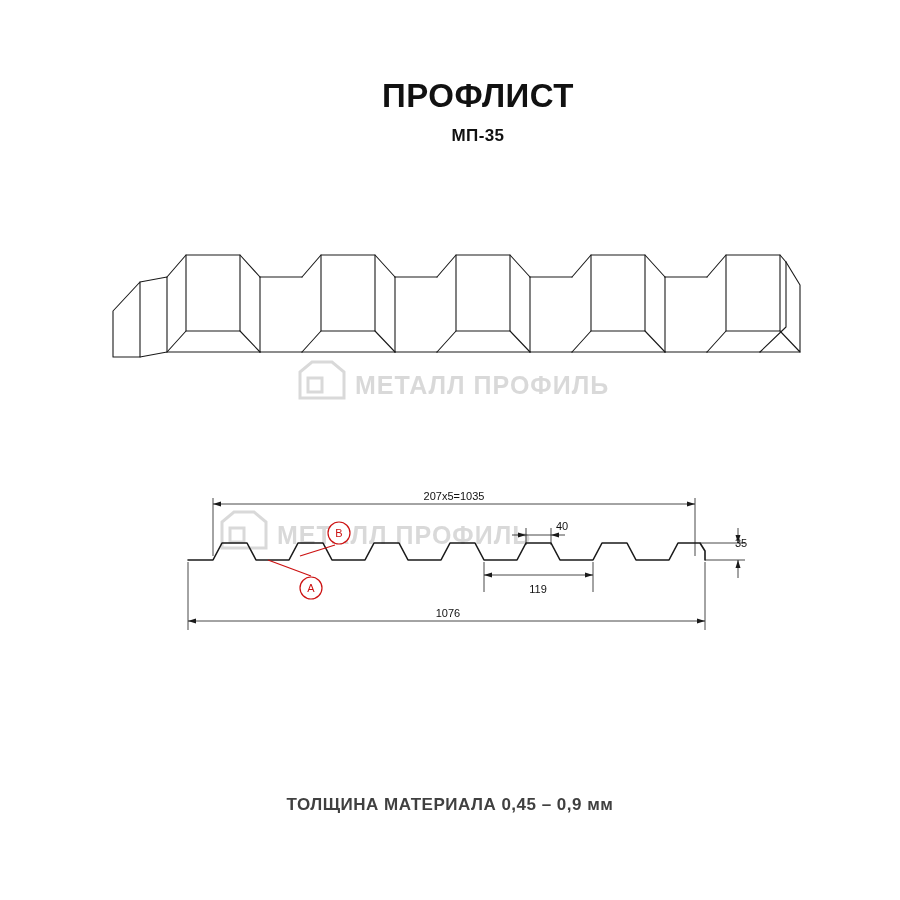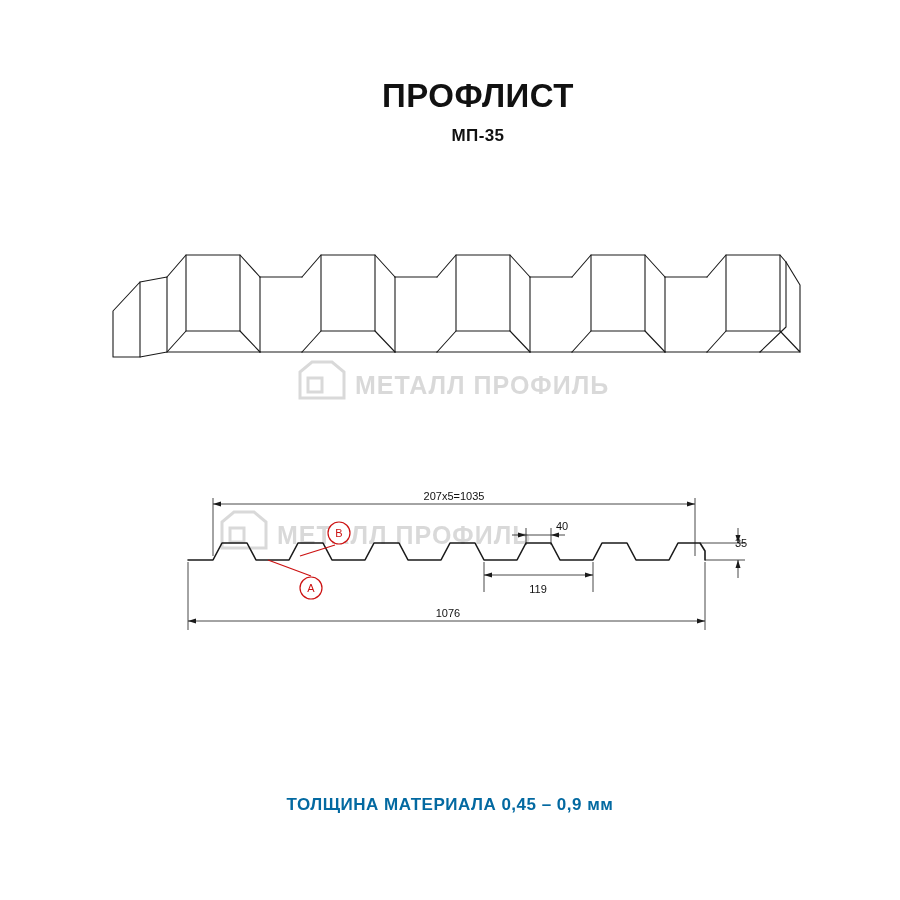--- a/index.html
+++ b/index.html
@@ -44,21 +44,21 @@
   }
   .footer-note {
     position: absolute;
     top: 795px;
     left: 0;
     width: 900px;
     text-align: center;
     font-size: 17px;
     font-weight: bold;
     letter-spacing: 0.5px;
-    color: #0369a1;
+    color: #404040;
   }
   svg.drawing {
     position: absolute;
     top: 0;
     left: 0;
   }
   .wm-text {
     font-family: "Liberation Sans", sans-serif;
     font-size: 25px;
     font-weight: bold;

